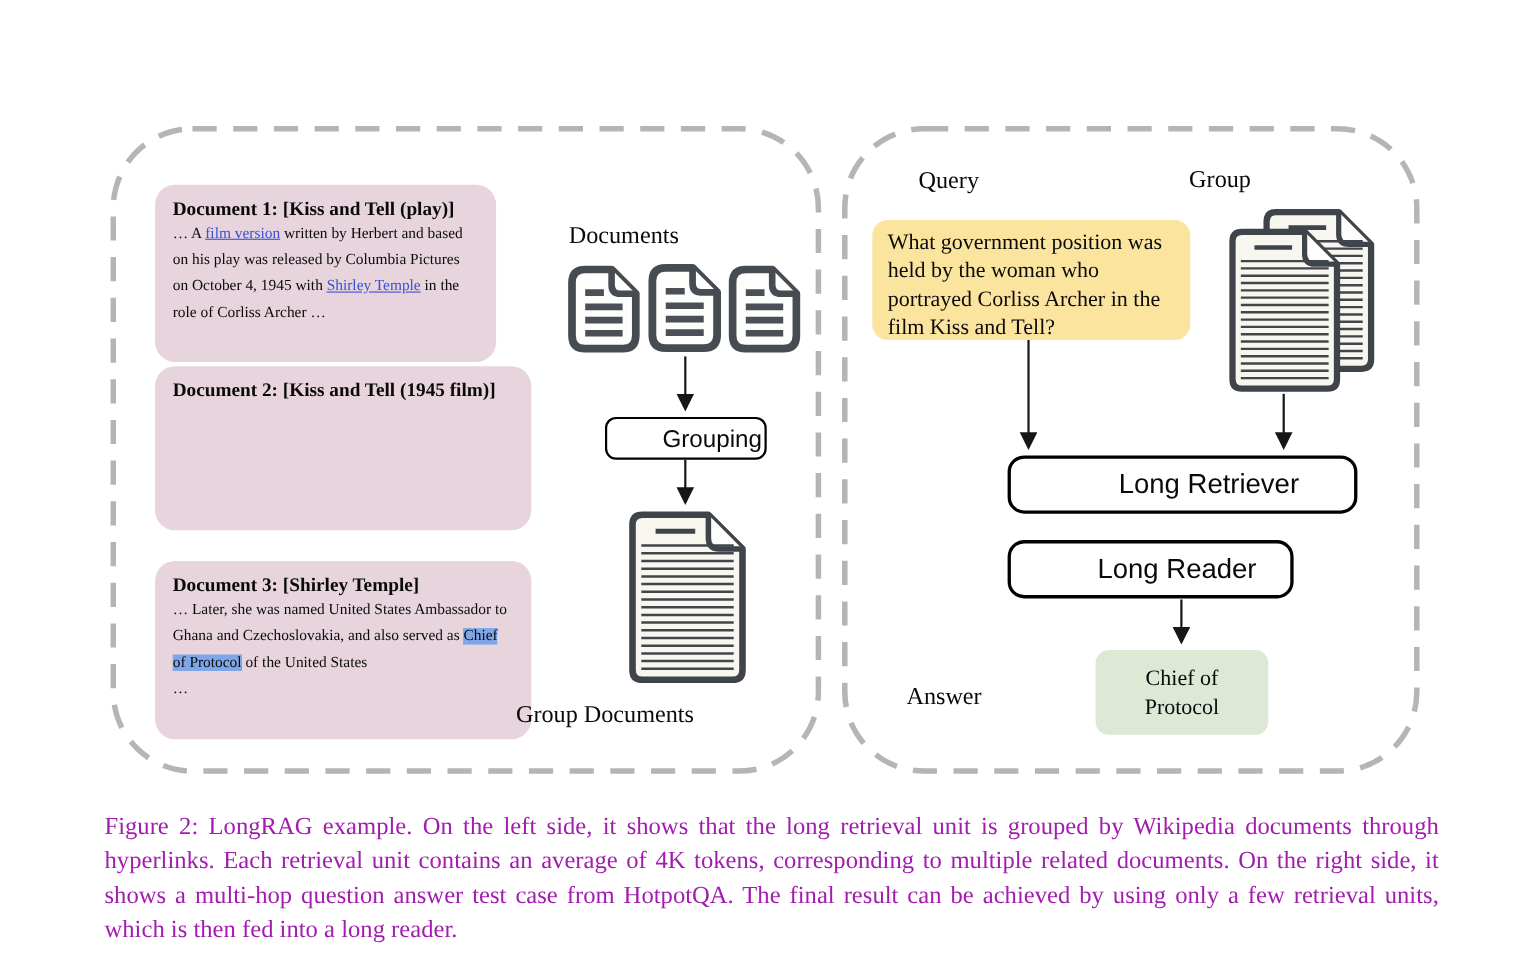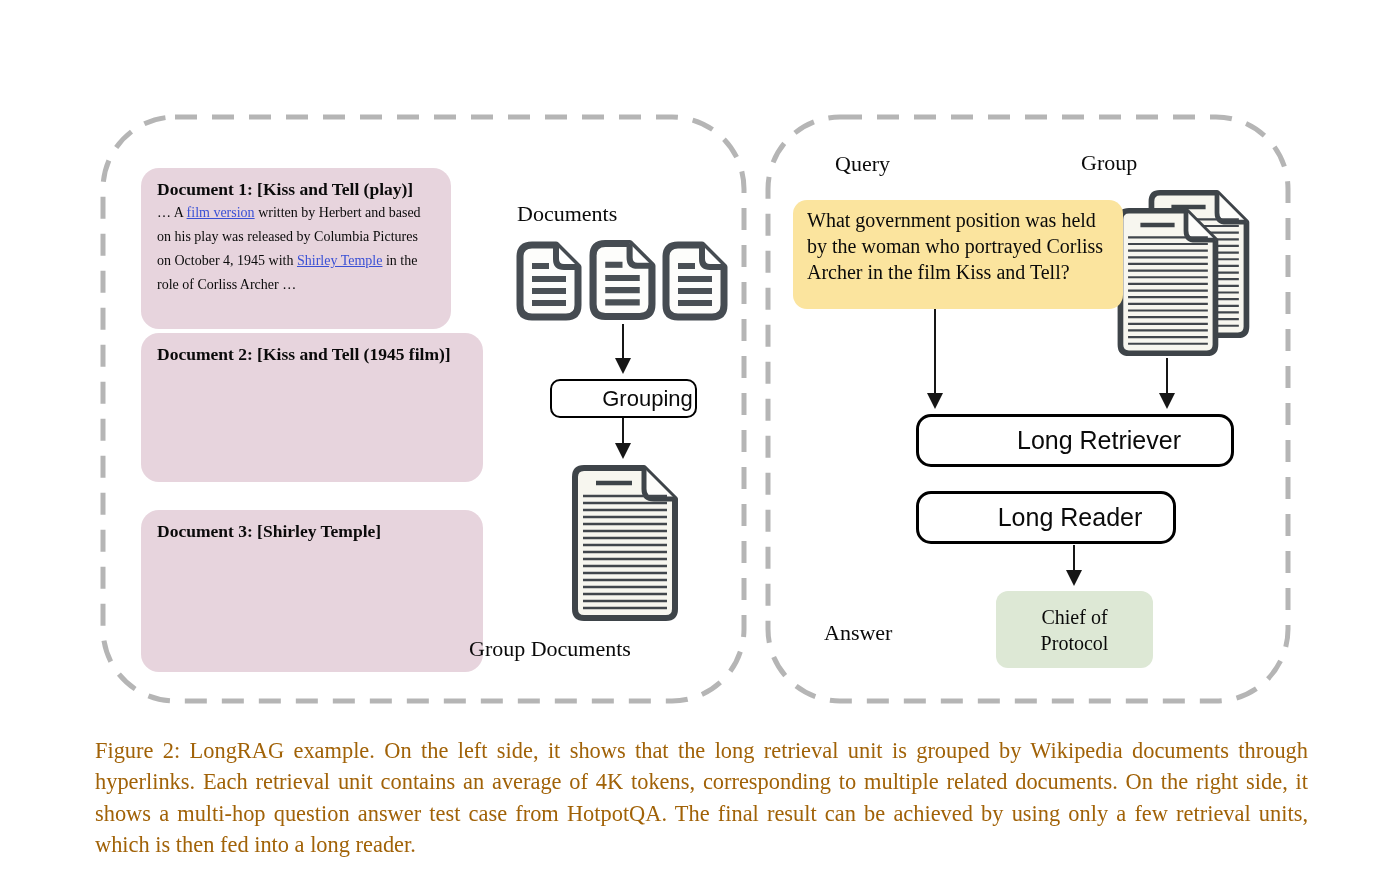--- a/index.html
+++ b/index.html
@@ -28,26 +28,26 @@
   .lbl-answer{left:824px;top:620px;width:200px;}
 
   
   .process-box{position:absolute;background:#ffffff;border:2.5px solid #000;display:flex;align-items:center;justify-content:center;
     font-family:"Liberation Sans","DejaVu Sans",sans-serif;box-sizing:border-box;padding-left:48px;}
   .box-grouping{left:550px;top:379px;width:147px;height:39px;border-radius:10px;font-size:22px;}
   .box-retriever{left:916px;top:414px;width:318px;height:53px;border-radius:15px;border-width:3px;font-size:25px;}
   .box-reader{left:916px;top:491px;width:260px;height:53px;border-radius:15px;border-width:3px;font-size:25px;}
 
   
-  .query-box{position:absolute;left:793px;top:200px;width:330px;height:109px;background:#fbe49e;border-radius:14px;
+  .query-box{position:absolute;left:793px;top:200px;width:289px;height:109px;background:#fbe49e;border-radius:14px;
     padding:7px 14px;box-sizing:border-box;font-size:20px;line-height:26px;}
   .answer-box{position:absolute;left:996px;top:591px;width:157px;height:77px;background:#dde8d5;border-radius:12px;
     display:flex;align-items:center;justify-content:center;text-align:center;font-size:20px;line-height:26px;white-space:pre-line;}
 
-  .caption{position:absolute;left:95px;top:735px;width:1213px;font-size:22.4px;line-height:31.3px;text-align:justify;color:#a16207;}
+  .caption{position:absolute;left:95px;top:735px;width:1213px;font-size:22.4px;line-height:31.3px;text-align:justify;color:#a21caf;}
 </style>
 </head>
 <body>
 
 <div id="canvas">
 
   <svg id="bg-svg" width="1394" height="882" viewBox="0 0 1394 882">
     <defs>
       <marker id="arrowhead" markerWidth="9" markerHeight="9" refX="6.5" refY="4" orient="auto">
         <path d="M0,0 L8,4 L0,8 Z" fill="#161616"></path>
@@ -110,20 +110,22 @@
     <div class="card-title">Document 1: [Kiss and Tell (play)]</div>
     <div class="card-body"><span>… A </span><span class="link">film version</span><span> written by Herbert and based on his play was released by Columbia Pictures on October 4, 1945 with </span><span class="link">Shirley Temple</span><span> in the role of Corliss Archer …</span></div>
   </div>
 
   <div class="card card2">
     <div class="card-title">Document 2: [Kiss and Tell (1945 film)]</div>
   </div>
 
   <div class="card card3">
     <div class="card-title">Document 3: [Shirley Temple]</div>
+    <div class="card-body"><span>… Later, she was named United States Ambassador to Ghana and Czechoslovakia, and also served as </span><span class="highlight">Chief of Protocol</span><span> of the United States
+…</span></div>
   </div>
 
   <div class="flabel lbl-documents">Documents</div>
   <div class="process-box box-grouping">Grouping</div>
   <div class="flabel lbl-group-documents">Group Documents</div>
 
   <div class="flabel lbl-query">Query</div>
   <div class="flabel lbl-corpus">Group</div>
   <div class="query-box">What government position was held by the woman who portrayed Corliss Archer in the film Kiss and Tell?</div>
   <div class="process-box box-retriever">Long Retriever</div>

